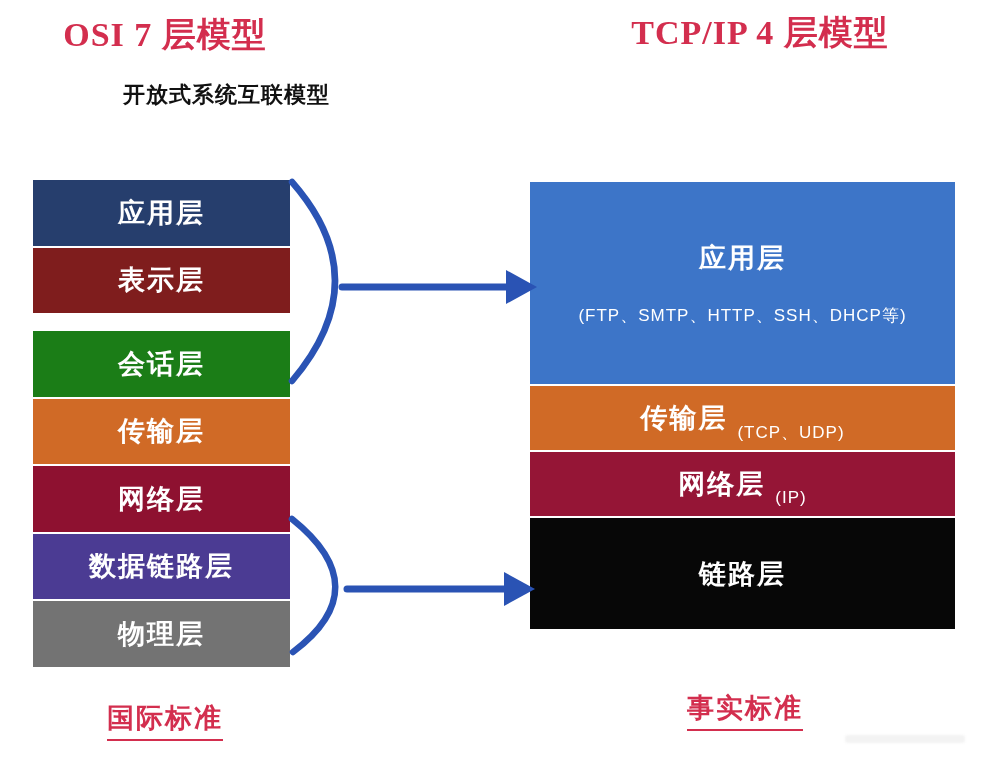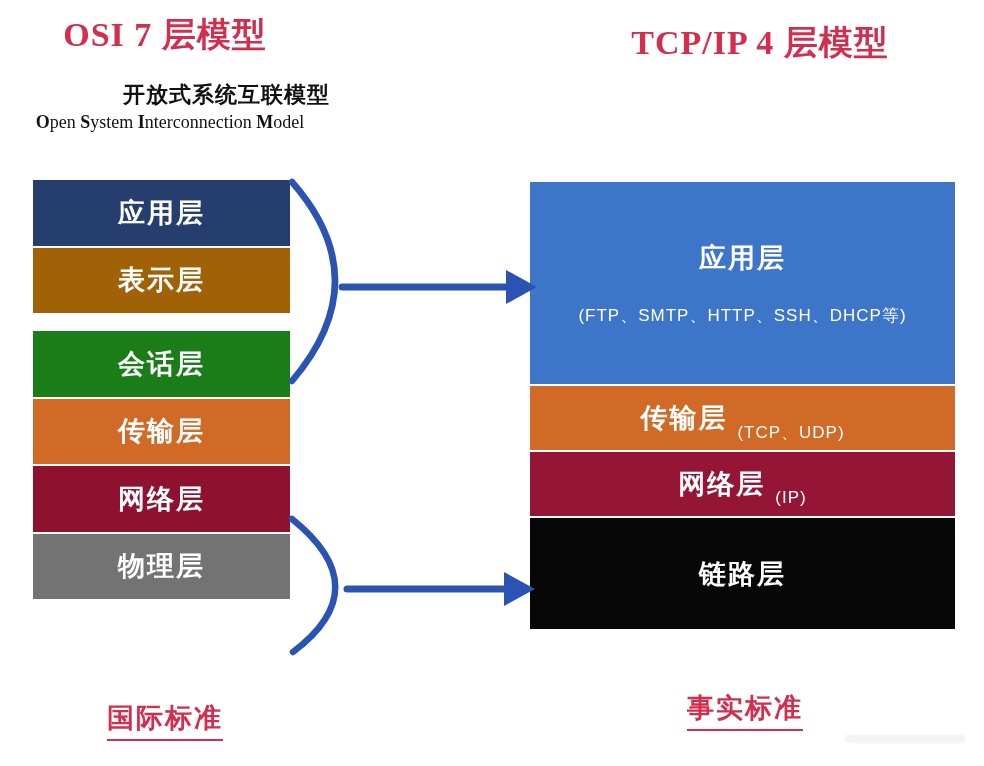--- a/index.html
+++ b/index.html
@@ -17,21 +17,21 @@
   }
   
   .osi-title{
     position:absolute;left:0;top:12px;width:330px;
     text-align:center;
     font-family:"Liberation Serif","DejaVu Serif",serif;
     font-weight:bold;font-size:34px;color:var(--accent);
     letter-spacing:1px;
   }
   .tcpip-title{
-    position:absolute;left:585px;top:20px;width:350px;
+    position:absolute;left:585px;top:10px;width:350px;
     text-align:center;
     font-family:"Liberation Serif","DejaVu Serif",serif;
     font-weight:bold;font-size:34px;color:var(--accent);
     letter-spacing:1px;
   }
   .osi-subtitle-cn{
     position:absolute;left:10px;top:80px;width:320px;
     text-align:right;
     font-weight:bold;font-size:22px;color:#111;
     letter-spacing:1px;
@@ -97,37 +97,39 @@
   }
 </style>
 </head>
 <body style="background: rgb(255, 255, 255);">
 
 <div class="canvas">
 
   <div class="osi-title">OSI 7 层模型</div>
   <div class="tcpip-title">TCP/IP 4 层模型</div>
   <div class="osi-subtitle-cn">开放式系统互联模型</div>
-  <div class="osi-subtitle-en"><span class="b">O</span><span>pen </span><span class="b">S</span><span>ystem </span><span class="b">I</span><span>nterconnection </span><span class="b">M</span><span>odel</span></div>
 
   <div class="osi-stack">
     <div class="osi-layer" style="background-color: rgb(38, 62, 109);">
         <span>应用层</span>
       </div>
-    <div class="osi-layer" style="background-color: #a16207;">
+    <div class="osi-layer" style="background-color: #7f1d1d;">
         <span>表示层</span>
       </div>
     <div class="osi-layer" style="background-color: rgb(27, 125, 23); margin-top: 16px;">
         <span>会话层</span>
       </div>
     <div class="osi-layer" style="background-color: rgb(208, 106, 38);">
         <span>传输层</span>
       </div>
     <div class="osi-layer" style="background-color: rgb(142, 17, 48);">
         <span>网络层</span>
+      </div>
+    <div class="osi-layer" style="background-color: rgb(75, 59, 147);">
+        <span>数据链路层</span>
       </div>
     <div class="osi-layer" style="background-color: #737373;">
         <span>物理层</span>
       </div>
   </div>
 
   <div class="tcpip-stack">
     <div class="tcp-layer t0" style="background-color: rgb(61, 117, 200);">
       <div class="main">应用层</div>
       <div class="sub">(FTP、SMTP、HTTP、SSH、DHCP等)</div>

